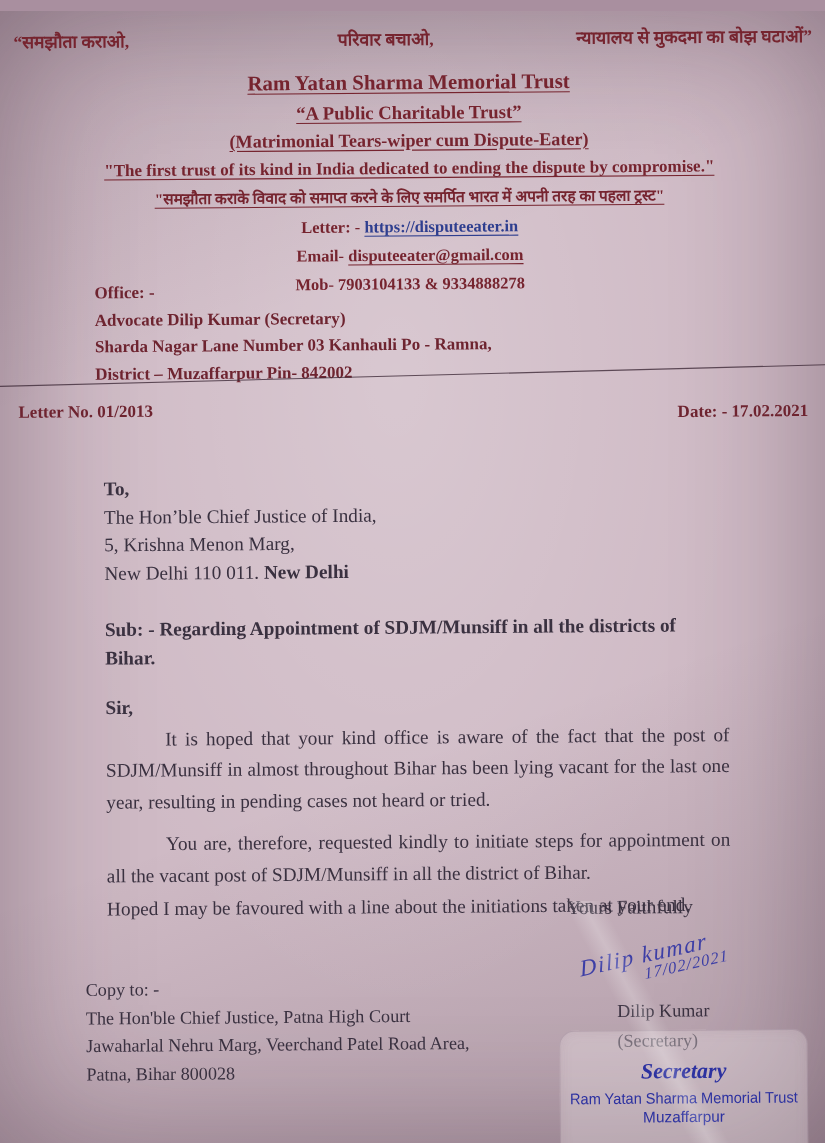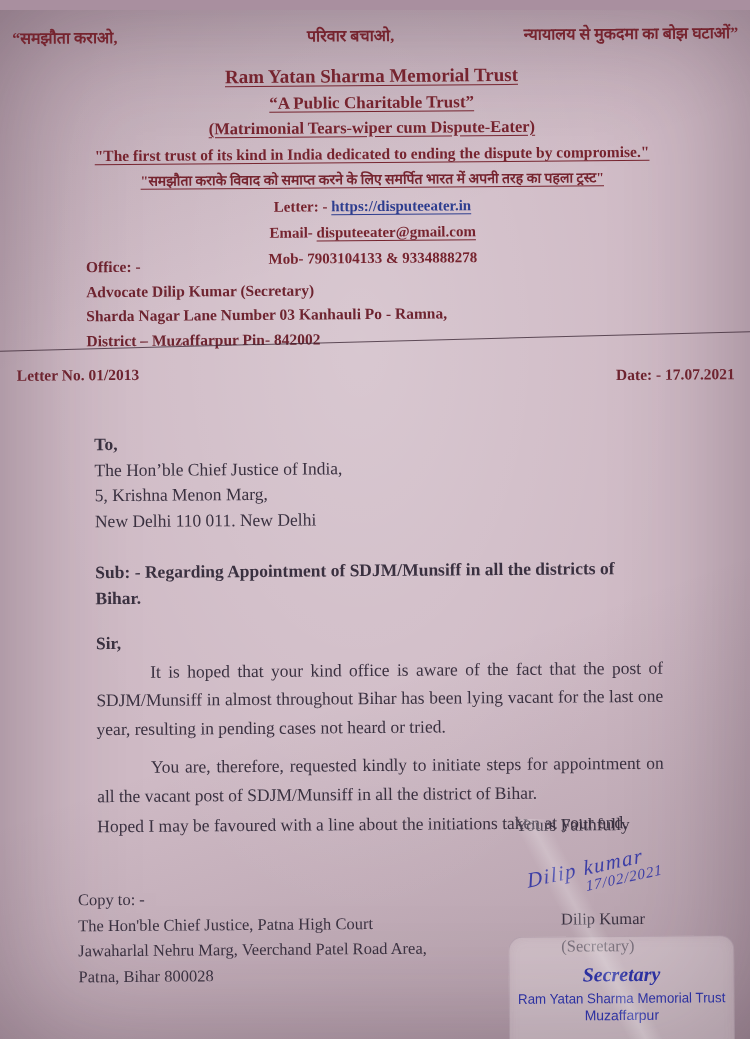--- a/index.html
+++ b/index.html
@@ -57,21 +57,21 @@
   
   .letter { position:absolute; top:420px; left:95px; width:567px; font-size:17.5px; line-height:25.5px; }
   .to { font-weight:bold; }
   .subject { margin-top:26px; font-weight:bold; }
   .sir { margin-top:20px; font-weight:bold; }
   .para { text-align:justify; line-height:28.5px; }
   .indent { text-indent:54px; }
   .p1 { margin-top:1px; }
   .p2 { margin-top:10px; }
   .p3 { margin-top:2px; line-height:28.5px; }
-  .bold { font-weight:normal;text-align:right; }
+  .bold { font-weight:bold;text-align:right; }
 
   .closing { position:absolute; top:806px; left:513px; font-size:17.5px; }
 
   
   .handwritten {
     position:absolute; top:838px; left:523px; width:210px;
     color:#3c3ea6; transform:rotate(-12deg) skewX(-6deg);
     font-style:italic; font-family:"Liberation Serif",serif;
   }
   .hw-name { font-size:21px; letter-spacing:1.5px; }
@@ -130,21 +130,21 @@
       <div>Office: -</div>
       <div>Advocate Dilip Kumar (Secretary)</div>
       <div>Sharda Nagar Lane Number 03 Kanhauli Po - Ramna,</div>
       <div>District – Muzaffarpur Pin- 842002</div>
     </div>
 
     <div class="divider"></div>
 
     <div class="meta">
       <span>Letter No. 01/2013</span>
-      <span class="meta-date">Date: - 17.07.2021</span>
+      <span class="meta-date">Date: - 17.02.2021</span>
     </div>
 
     <div class="letter">
       <div class="to">To,</div>
       <div>The Hon’ble Chief Justice of India,</div>
       <div>5, Krishna Menon Marg,</div>
       <div>
         <span>New Delhi 110 011. </span><span class="bold">New Delhi</span>
       </div>
       <div class="subject">Sub: - Regarding Appointment of SDJM/Munsiff in all the districts of Bihar.</div>

